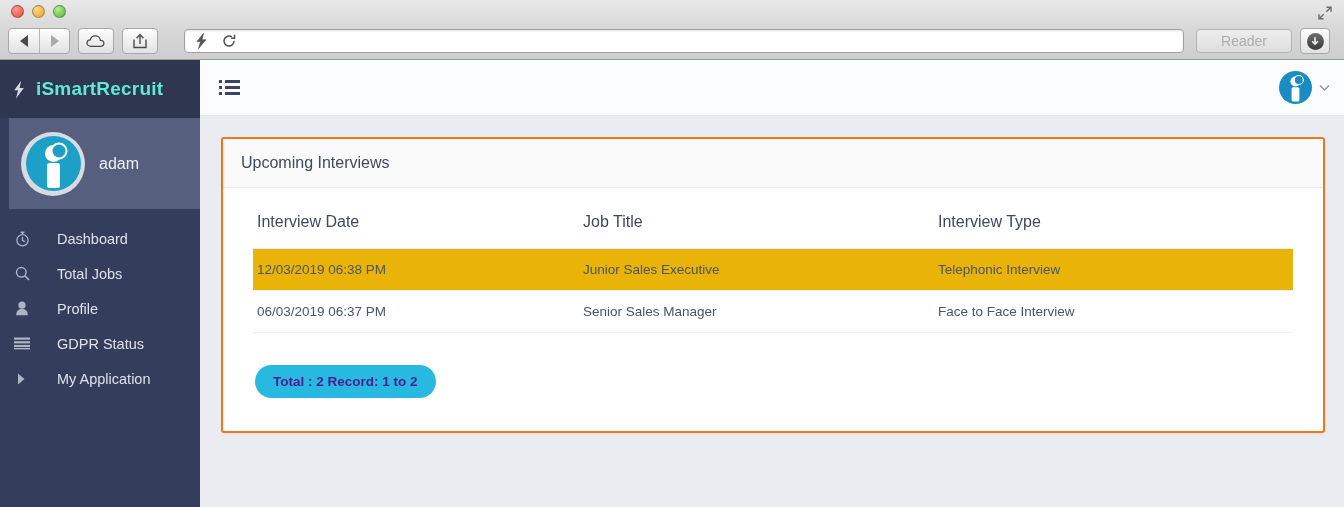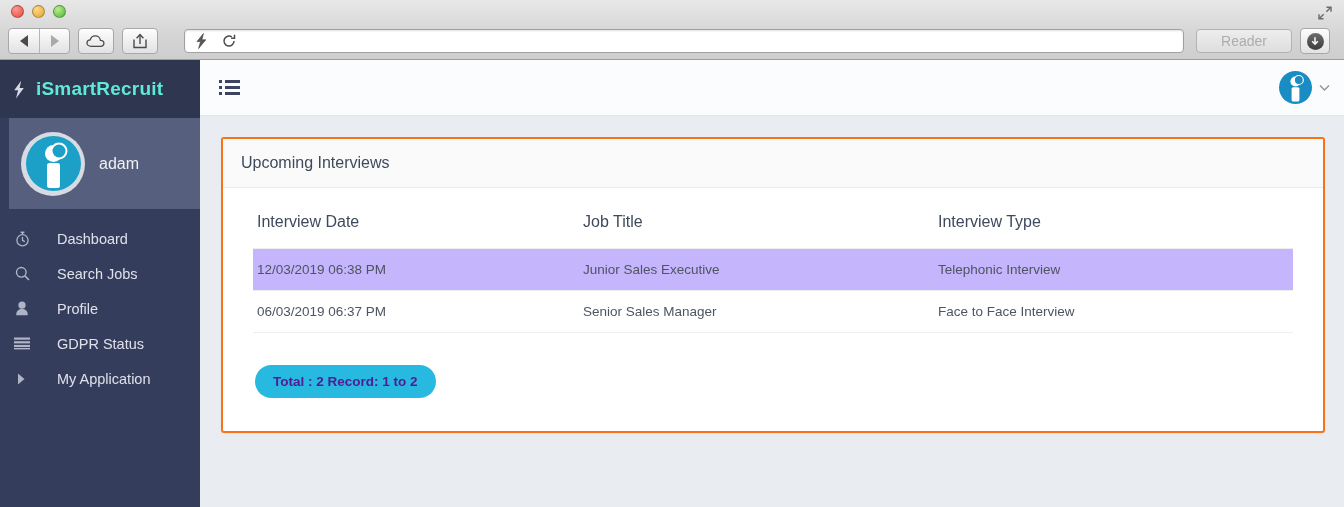--- a/index.html
+++ b/index.html
@@ -171,21 +171,21 @@
   th {
     text-align: left; font-weight: normal;
     font-size: 16px; color: #3e4a5c;
     padding: 0 0 17px 0;
   }
   td {
     font-size: 13.5px; color: #4d5560;
     padding: 13px 0;
     border-top: 1px solid #eceef1;
   }
-  tbody tr:first-child td { background: #c4b5fd; }
+  tbody tr:first-child td { background: #eab308; }
   tbody tr:last-child td { border-bottom: 1px solid #eceef1; }
   .col-date { width: 330px; padding-left: 4px; }
   .col-job  { width: 355px; }
 
   .total-badge {
     display: inline-block; margin-top: 32px; margin-left: 2px;
     background: #28b9e0; color: #4c1d95;
     font-size: 13.5px; font-weight: bold;
     padding: 9px 18px; border-radius: 17px;
     cursor: pointer;
@@ -301,21 +301,21 @@
         <span class="nav-label">Dashboard</span>
       </div>
 
       <div class="nav-item">
         <span class="nav-ico">
           <svg width="15" height="15" viewBox="0 0 15 15">
             <circle cx="6.3" cy="6.3" r="4.8" fill="none" stroke="#aeb3c6" stroke-width="1.4"></circle>
             <path d="M9.9 9.9 L14 14" stroke="#aeb3c6" stroke-width="1.6"></path>
           </svg>
         </span>
-        <span class="nav-label">Search Jobs</span>
+        <span class="nav-label">Total Jobs</span>
       </div>
 
       <div class="nav-item">
         <span class="nav-ico">
           <svg width="14" height="15" viewBox="0 0 14 15">
             <circle cx="7" cy="4.2" r="3.6" fill="#aeb3c6"></circle>
             <path d="M1.2 14.2 C1.2 9.8 3.8 8.0 7 8.0 C10.2 8.0 12.8 9.8 12.8 14.2 Z" fill="#aeb3c6"></path>
           </svg>
         </span>
         <span class="nav-label">Profile</span>

